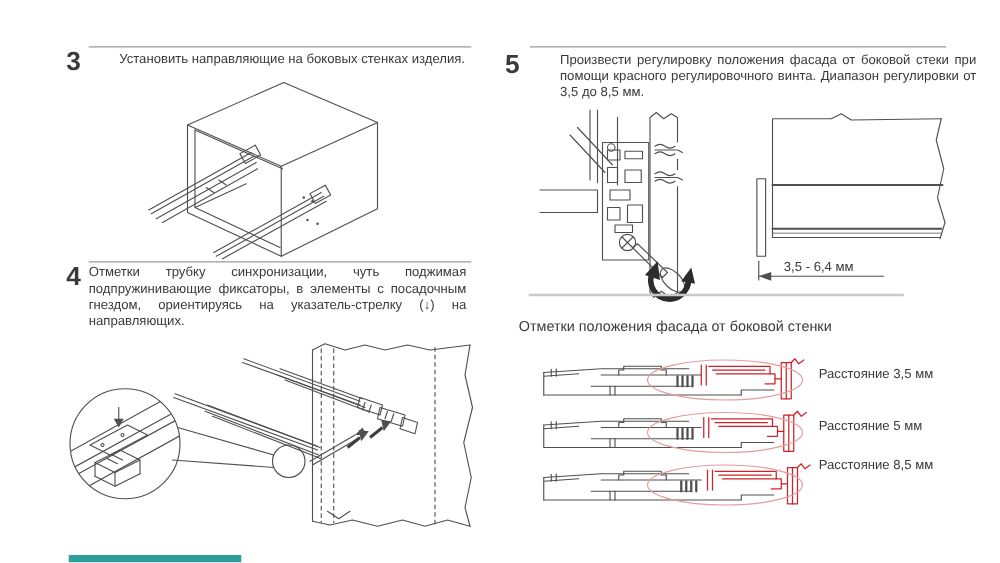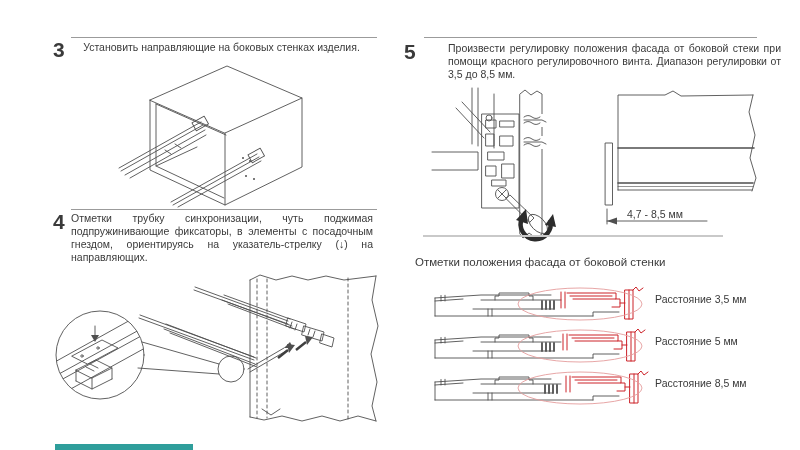--- a/index.html
+++ b/index.html
@@ -18,21 +18,21 @@
   .kf{fill:#4f4f4f;stroke:none}
   .r{stroke:#cc2229;fill:none;stroke-width:1;stroke-linejoin:round;stroke-linecap:round}
   .p{stroke:#e49c9c;fill:none;stroke-width:.9}
   .dash{stroke-dasharray:3,3}
 </style>
 </head>
 <body>
 
 <div class="rule" style="left:71px;top:37px;width:306px"></div>
 <span class="stepnum" style="left:53px;top:39px">3</span>
-<p class="steptxt" style="left:71px;top:41px;width:301px;text-align:center">Установить направляющие на боковых стенках изделия.</p>
+<p class="steptxt" style="left:71px;top:41px;width:301px;text-align:right">Установить направляющие на боковых стенках изделия.</p>
 
 <svg style="left:105px;top:62px" width="215" height="145" viewBox="0 0 215 145">
   <g class="k">
     <polygon points="45,38 122,4 197,36 120,71"></polygon>
     <polyline points="45,38 45,108 120,143 197,105 197,36"></polyline>
     <line x1="120" y1="71" x2="120" y2="143"></line>
     <polyline points="51,42 51,104 119,136"></polyline>
     <line x1="51" y1="42" x2="121" y2="73"></line>
     <line x1="51" y1="104" x2="92" y2="85"></line>
   </g>
@@ -209,21 +209,21 @@
     <line x1="13" y1="58" x2="149" y2="58" stroke-width="1.6"></line>
     <line x1="13" y1="93" x2="148" y2="93" stroke-width="1.6"></line>
     <line x1="13" y1="96.5" x2="148" y2="96.5" stroke-width="0.6"></line>
   </g>
   <g class="k" stroke-width="0.7">
     <line x1="2" y1="119" x2="2" y2="134"></line>
     <line x1="2" y1="131" x2="102" y2="131"></line>
   </g>
   <polygon class="kf" points="2,131 12,127.5 12,134.5"></polygon>
 </svg>
-<span class="dim" style="left:627px;top:208px">4,7 - 8,5 мм</span>
+<span class="dim" style="left:627px;top:208px">3,5 - 6,4 мм</span>
 
 <div class="divider" style="left:423px;top:235px;width:300px"></div>
 
 <span class="heading" style="left:415px;top:256px">Отметки положения фасада от боковой стенки</span>
 
 <svg style="left:433px;top:286px" width="215" height="37" viewBox="0 0 215 37">
   <g class="k" stroke-width="0.8">
     <polyline points="2,12 48,9 118,9"></polyline>
     <line x1="2" y1="15" x2="30" y2="13"></line>
     <line x1="8" y1="9.5" x2="8" y2="15"></line>
@@ -321,15 +321,15 @@
     <polyline points="134,7 183,7 183,13 140,13"></polyline>
     <line x1="137" y1="10" x2="179" y2="10"></line>
     <polyline points="183,13 187,13 187,21 179,21"></polyline>
     <line x1="187" y1="17" x2="192" y2="17"></line>
     <polygon points="192,4 200,4 200,33 192,33"></polygon>
     <line x1="196" y1="4" x2="196" y2="33"></line>
     <polyline points="200,4 203,1 206,5 210,2"></polyline>
   </g>
   <ellipse class="p" cx="147" cy="18" rx="62" ry="16"></ellipse>
 </svg>
-<span class="rowlabel" style="left:655px;top:377px">Расстояние 8,5 мм</span>
+<span class="rowlabel" style="left:655px;top:366px">Расстояние 8,5 мм</span>
 
 <div class="teal-bar" style="left:55px;top:444px;width:138px;height:6px"></div>
 
 </body></html>

